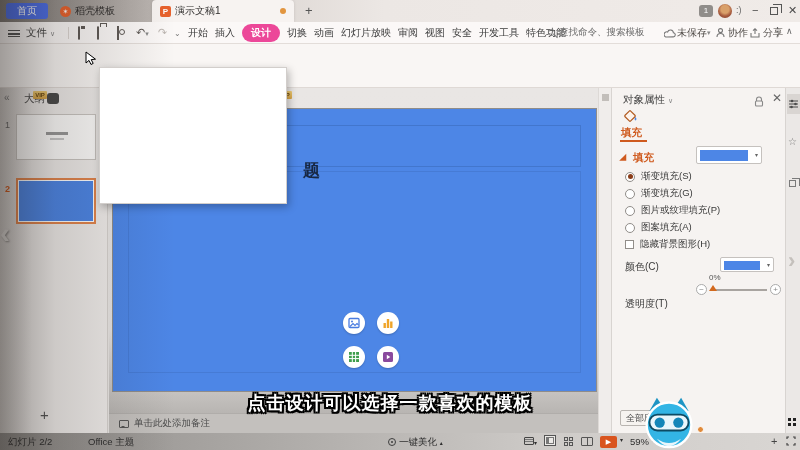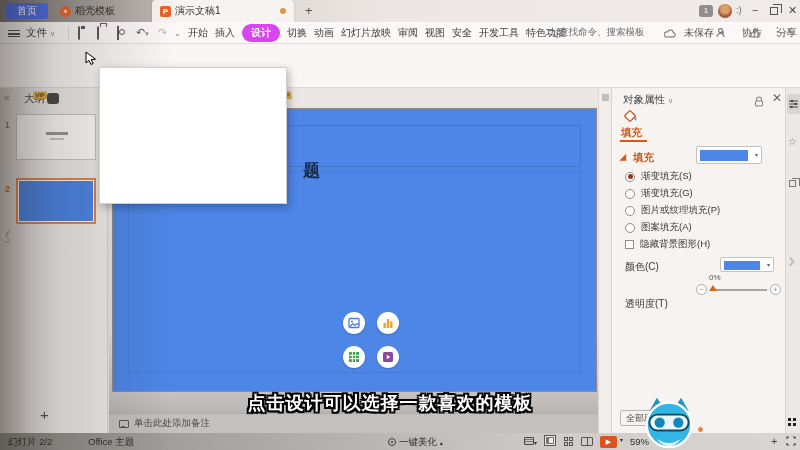--- a/index.html
+++ b/index.html
@@ -38,26 +38,26 @@
   .vdiv{position:absolute;top:5px;width:1px;height:12px;background:#ddd7d3;}
   .qic{position:absolute;top:6px;color:#5f5a56;font-size:11px;line-height:10px;}
   .ic-floppy{width:10px;height:10px;border:1.3px solid #5f5a56;border-radius:1px;position:relative;}
   .ic-floppy:before{content:"";position:absolute;left:2px;top:-1px;width:4px;height:3px;background:#5f5a56;}
   .ic-printer{width:11px;height:7px;border:1.3px solid #5f5a56;border-radius:1px;position:relative;margin-top:3px;}
   .ic-printer:before{content:"";position:absolute;left:2px;top:-4px;width:5px;height:3px;border:1.2px solid #5f5a56;border-bottom:none;}
   .ic-pagemag{width:8px;height:10px;border:1.2px solid #5f5a56;position:relative;}
   .ic-pagemag:before{content:"";position:absolute;left:1px;top:2px;width:4px;height:4px;border:1.2px solid #5f5a56;border-radius:50%;}
   .menu-items{position:absolute;left:188px;top:0;height:22px;display:flex;align-items:center;gap:7px;}
   .mi{font-size:10px;color:#3a3a3a;white-space:nowrap;}
-  .mi.active{background:#d946ef;color:#fff;border-radius:9px;padding:2px 9px;font-weight:bold;}
+  .mi.active{background:#ec4899;color:#fff;border-radius:9px;padding:2px 9px;font-weight:bold;}
   .search-box{position:absolute;left:548px;top:4px;display:flex;align-items:center;gap:4px;color:#6a6a6a;font-size:9.5px;}
   .mag{width:7px;height:7px;border:1.3px solid #777;border-radius:50%;position:relative;}
   .mag:before{content:"";position:absolute;left:5px;top:6px;width:4px;height:1.3px;background:#777;transform:rotate(45deg);}
-  .cloud-grp{position:absolute;left:664px;top:4px;display:flex;align-items:center;gap:7px;font-size:10px;color:#4f4a46;}
-  .grp{position:absolute;top:4px;display:flex;align-items:center;gap:17px;font-size:10px;color:#4f4a46;}
+  .cloud-grp{position:absolute;left:664px;top:4px;display:flex;align-items:center;gap:0;font-size:10px;color:#4f4a46;}
+  .grp{position:absolute;top:4px;display:flex;align-items:center;gap:3px;font-size:10px;color:#4f4a46;}
   .dots3{position:absolute;left:772px;top:3px;font-size:11px;color:#666;}
   .chev-up{position:absolute;left:786px;top:4px;font-size:9px;color:#666;}
 
   
   .toolbar{position:absolute;left:0;top:44px;width:800px;height:44px;background:#f9f6f4;border-bottom:1px solid #dfd9d5;}
   .tbtn-lbl{position:absolute;font-size:9.5px;color:#3f3f3f;text-align:center;white-space:nowrap;}
   .magic-ic{position:absolute;left:10px;top:47px;font-size:14px;color:#7a685c;transform:rotate(-10deg);}
   .thumbrow{position:absolute;left:32px;top:46px;display:flex;gap:1px;}
   .thumb{position:relative;width:34px;height:24px;border:1px solid rgba(0,0,0,0.08);}
   .thumb.hover{outline:1.5px solid #e2854d;outline-offset:0px;}

